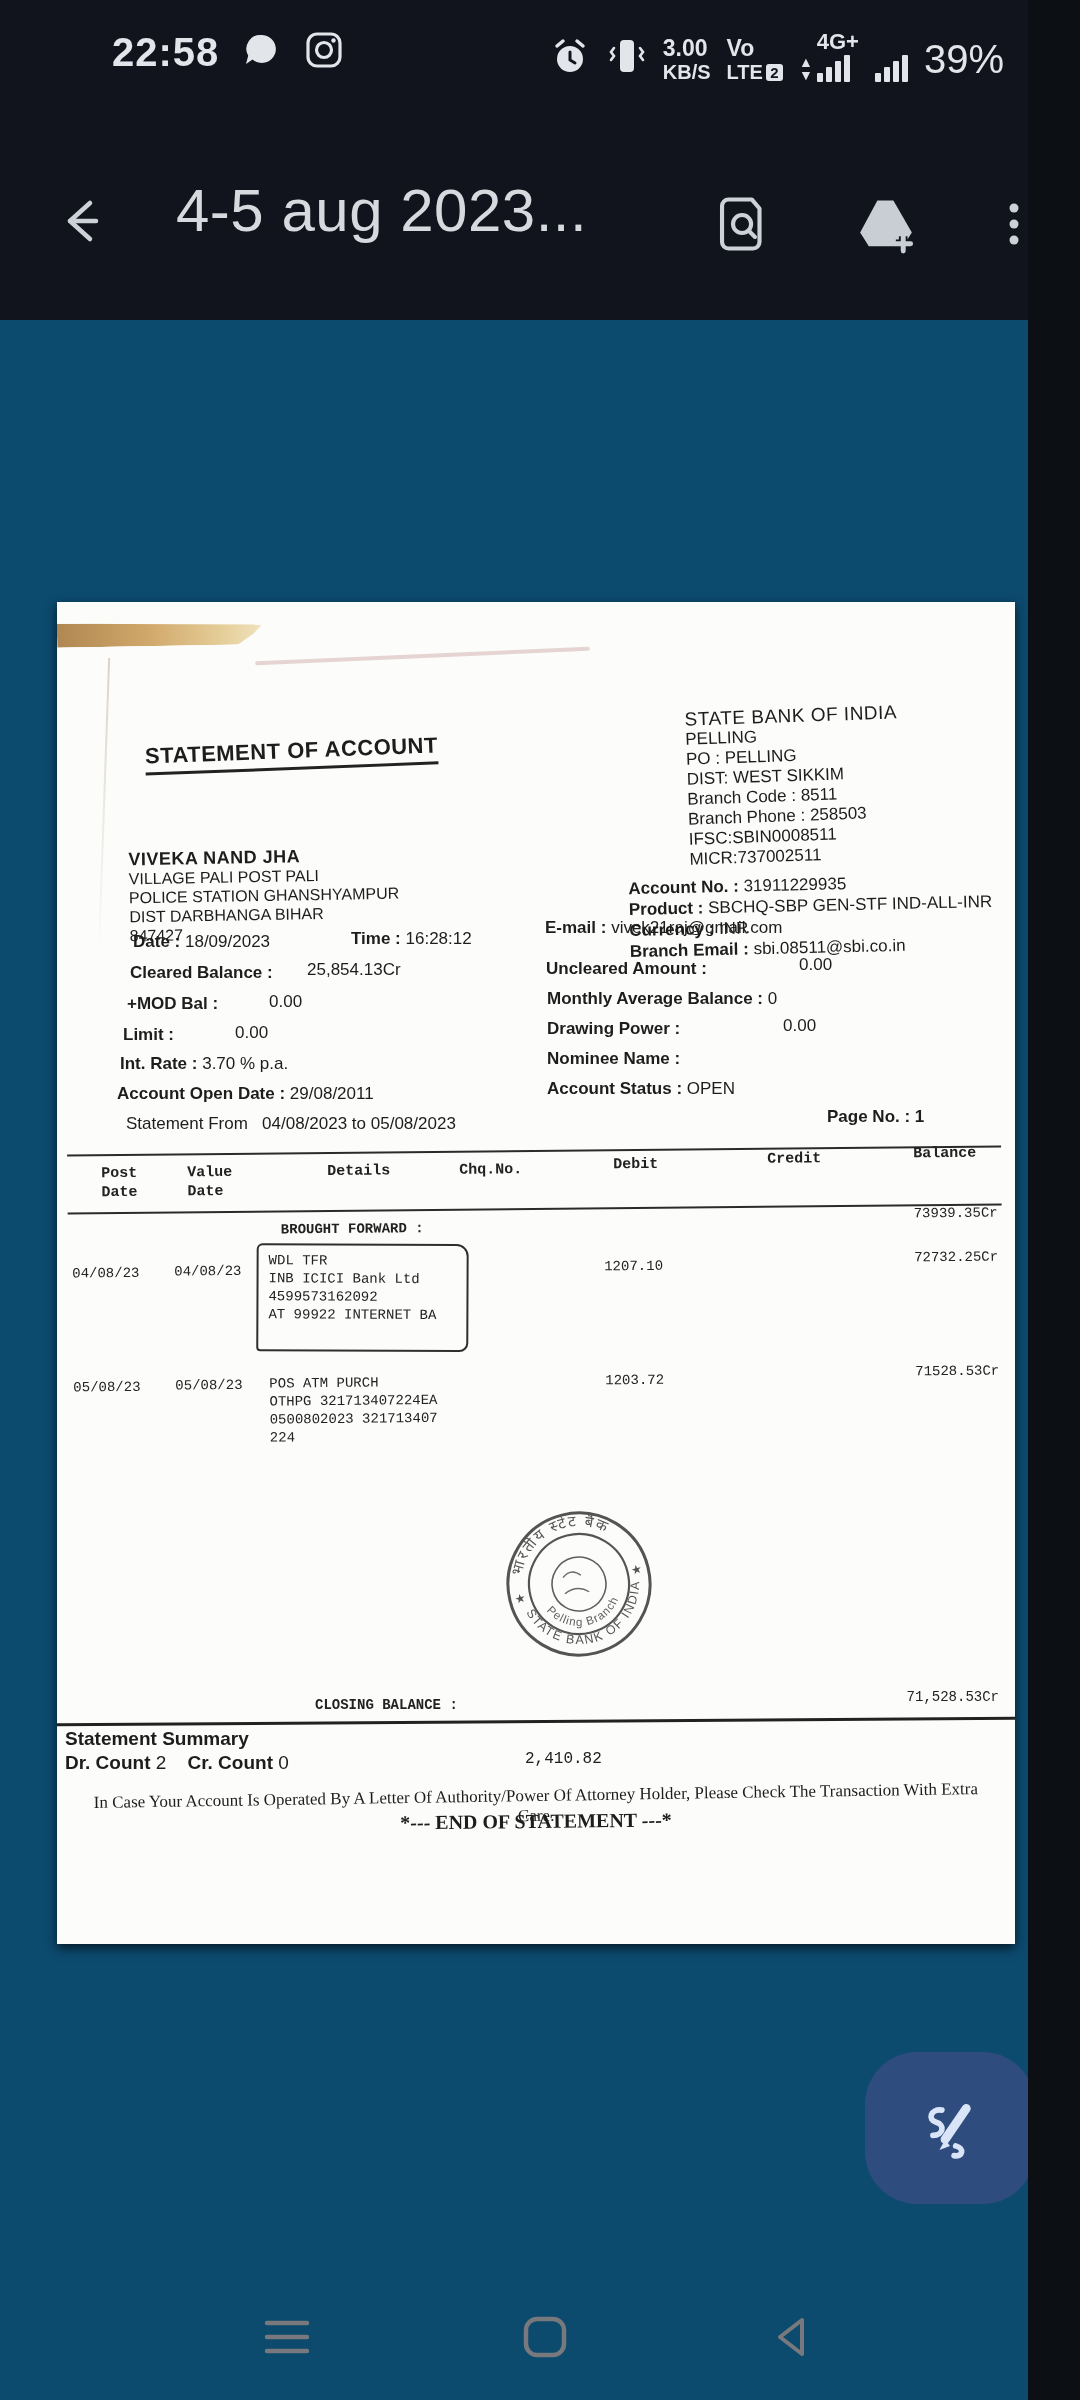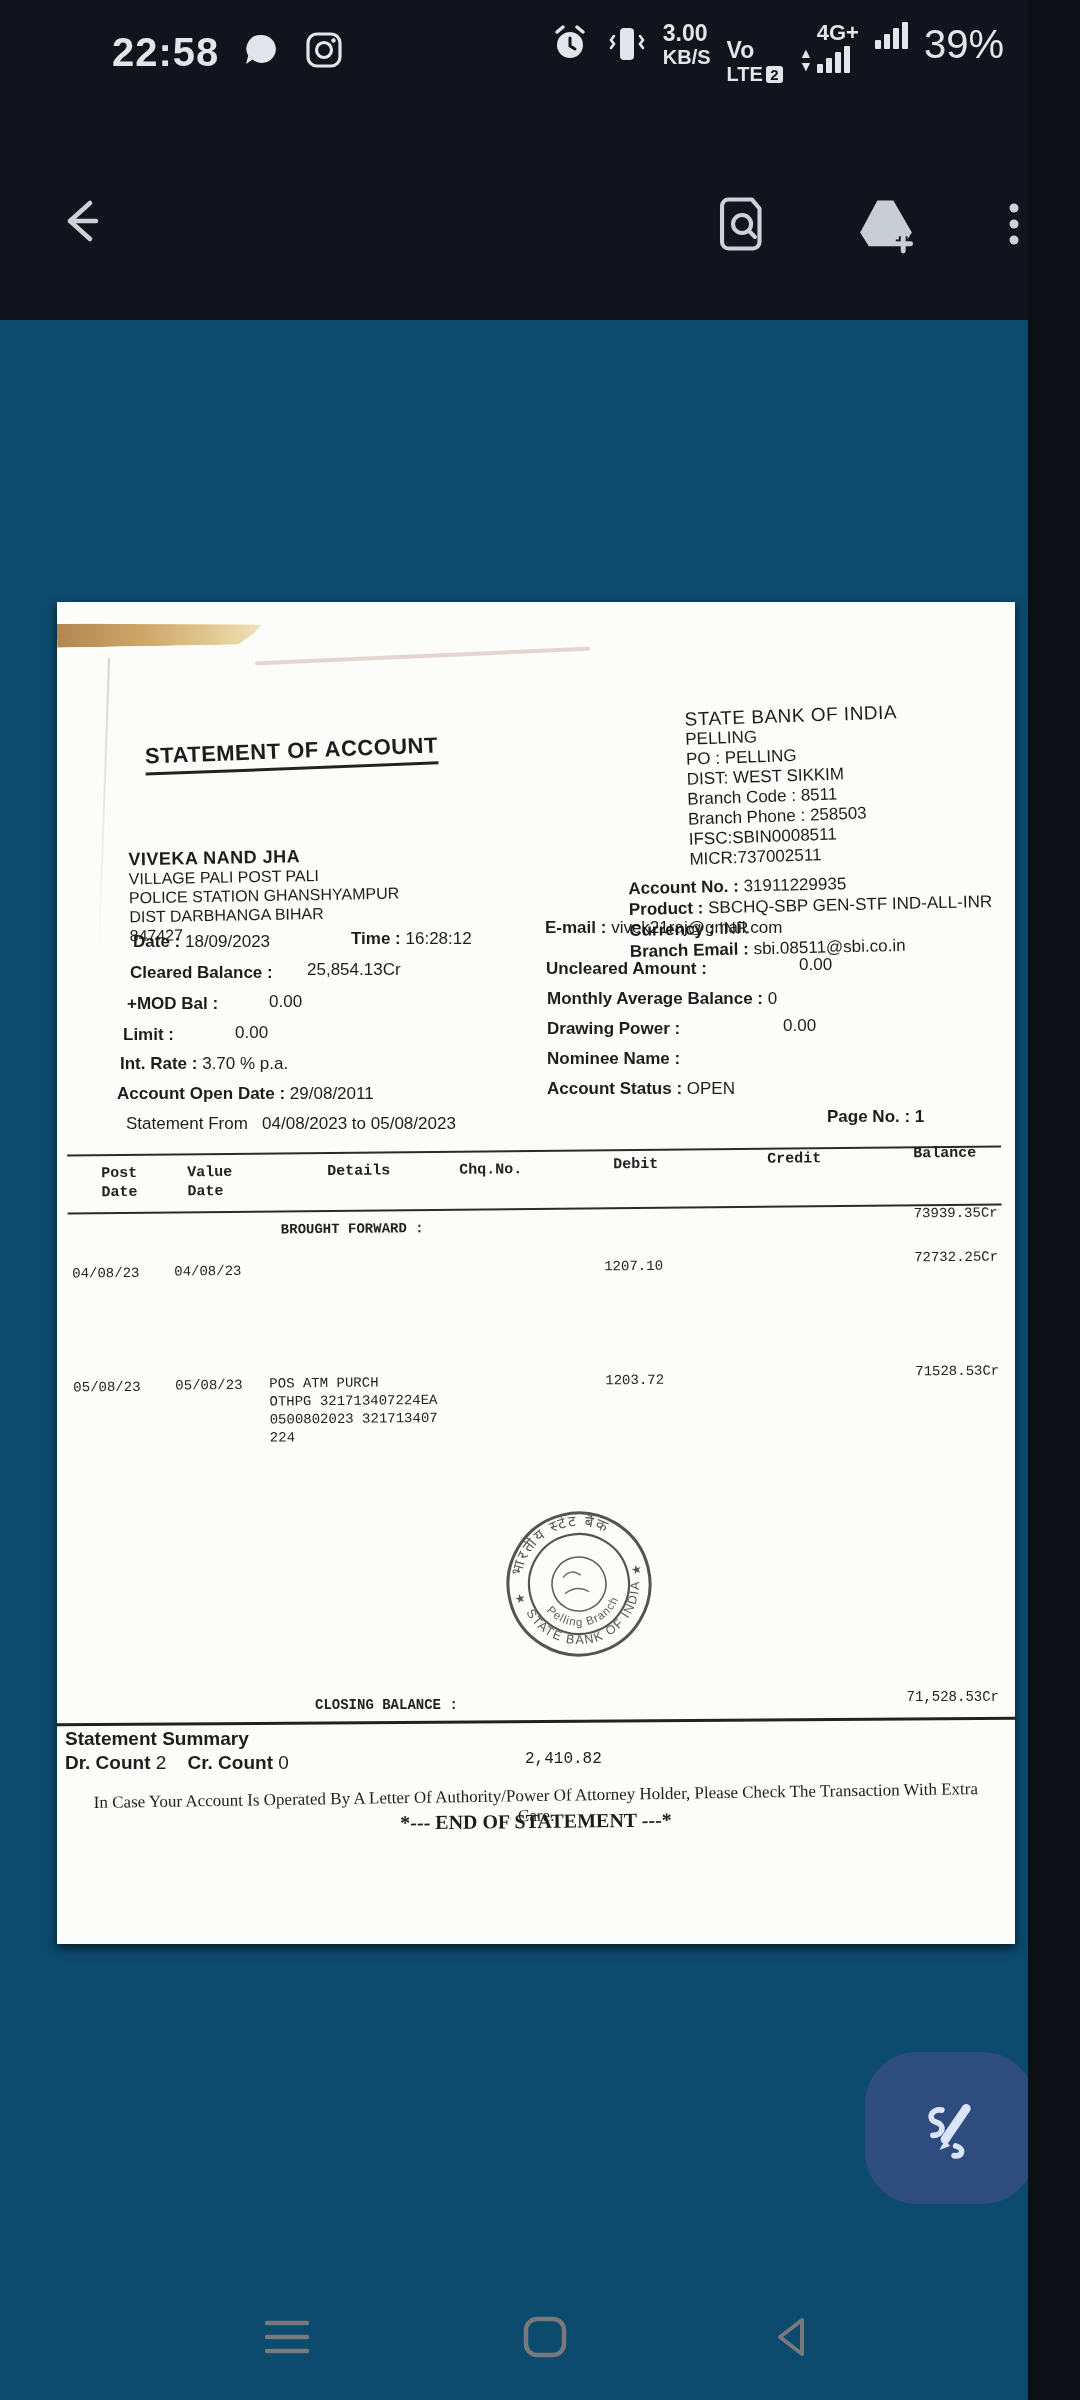--- a/index.html
+++ b/index.html
@@ -6,21 +6,21 @@
   *{box-sizing:border-box;}
   .screen{position:relative;width:1028px;height:2400px;background:#0c4a6e;overflow:hidden;
           font-family:"Liberation Sans",sans-serif;}
   .abs{position:absolute;}
 
   
   .topchrome{position:absolute;left:0;top:0;width:1080px;height:320px;background:#11141c;}
   .status-bar{position:absolute;left:0;top:22px;width:1080px;height:60px;color:#e2e5ea;}
   .sb-left{position:absolute;left:112px;top:0;display:flex;align-items:center;gap:22px;height:60px;}
   .sb-time{font-size:40px;font-weight:600;letter-spacing:1px;}
-  .sb-right{position:absolute;right:76px;top:0;display:flex;align-items:flex-start;gap:16px;height:60px;}
+  .sb-right{position:absolute;right:76px;top:0;display:flex;align-items:flex-end;gap:16px;height:60px;}
   .stack{display:flex;flex-direction:column;line-height:1;align-items:flex-start;}
   .stack .l1{font-size:23px;font-weight:700;}
   .stack .l2{font-size:20px;font-weight:700;margin-top:2px;display:flex;align-items:center;gap:3px;}
   .minibox{display:inline-block;background:#e2e5ea;color:#11141c;font-size:15px;font-weight:700;
            line-height:17px;min-width:17px;text-align:center;border-radius:3px;padding:0 1px;}
   .bars{display:flex;align-items:flex-end;gap:3px;}
   .bars i{display:block;width:6px;background:#e2e5ea;border-radius:1px;}
   .netcluster{display:flex;align-items:flex-end;gap:4px;}
   .updown{font-size:14px;line-height:13px;color:#e2e5ea;display:flex;flex-direction:column;}
   .fourg{font-size:22px;font-weight:700;line-height:1;margin-bottom:2px;}
@@ -162,20 +162,21 @@
     </div>
   </div>
 
   <div class="app-bar">
     <button class="back-btn">
       <svg width="60" height="60" viewBox="0 0 60 60">
         <path d="M36 12L16 30l20 18M16 30h0" stroke="#cdd2d8" stroke-width="4.5" fill="none" stroke-linecap="round" stroke-linejoin="round"></path>
         <path d="M16 30h26" stroke="#cdd2d8" stroke-width="4.5" stroke-linecap="round"></path>
       </svg>
     </button>
+    <div class="title">4-5 aug 2023...</div>
     <button class="icon-btn" style="left:704px;">
       <svg width="62" height="62" viewBox="0 0 48 48">
         <path d="M12 5h18l6 7v26a5 5 0 0 1-5 5H12a5 5 0 0 1-5-5V10a5 5 0 0 1 5-5z" fill="none" stroke="#cdd2d8" stroke-width="3.2" stroke-linejoin="round"></path>
         <circle cx="22.5" cy="24" r="7" fill="none" stroke="#cdd2d8" stroke-width="3.2"></circle>
         <path d="M27.5 29l5 5" stroke="#cdd2d8" stroke-width="3.2" stroke-linecap="round"></path>
       </svg>
     </button>
     <button class="icon-btn" style="left:846px;">
       <svg width="64" height="64" viewBox="0 0 52 52">
         <path d="M19 7h13l15 26-7 11H12L5 33 19 7z" fill="#c9ced5"></path>
@@ -262,20 +263,26 @@
       <div class="th" style="left:558px;top:14px;">Debit</div>
       <div class="th" style="left:712px;top:10px;">Credit</div>
       <div class="th" style="left:858px;top:6px;">Balance</div>
       <div class="hline" style="top:66px;"></div>
 
       <div class="td" style="left:225px;top:76px;font-weight:700;">BROUGHT FORWARD :</div>
       <div class="td bal" style="left:822px;top:66px;">73939.35Cr</div>
 
       <div class="td" style="left:16px;top:118px;">04/08/23</div>
       <div class="td" style="left:118px;top:117px;">04/08/23</div>
+      <div class="dbox">
+        <div class="td" style="position:static;">WDL TFR</div>
+        <div class="td" style="position:static;">INB ICICI Bank Ltd</div>
+        <div class="td" style="position:static;">4599573162092</div>
+        <div class="td" style="position:static;">AT 99922 INTERNET BA</div>
+      </div>
       <div class="td" style="left:548px;top:116px;">1207.10</div>
       <div class="td bal" style="left:822px;top:110px;">72732.25Cr</div>
 
       <div class="td" style="left:16px;top:232px;">05/08/23</div>
       <div class="td" style="left:118px;top:231px;">05/08/23</div>
       <div style="position:absolute;left:212px;top:230px;">
         <div class="td" style="position:static;">POS ATM PURCH</div>
         <div class="td" style="position:static;">OTHPG 321713407224EA</div>
         <div class="td" style="position:static;">0500802023 321713407</div>
         <div class="td" style="position:static;">224</div>

